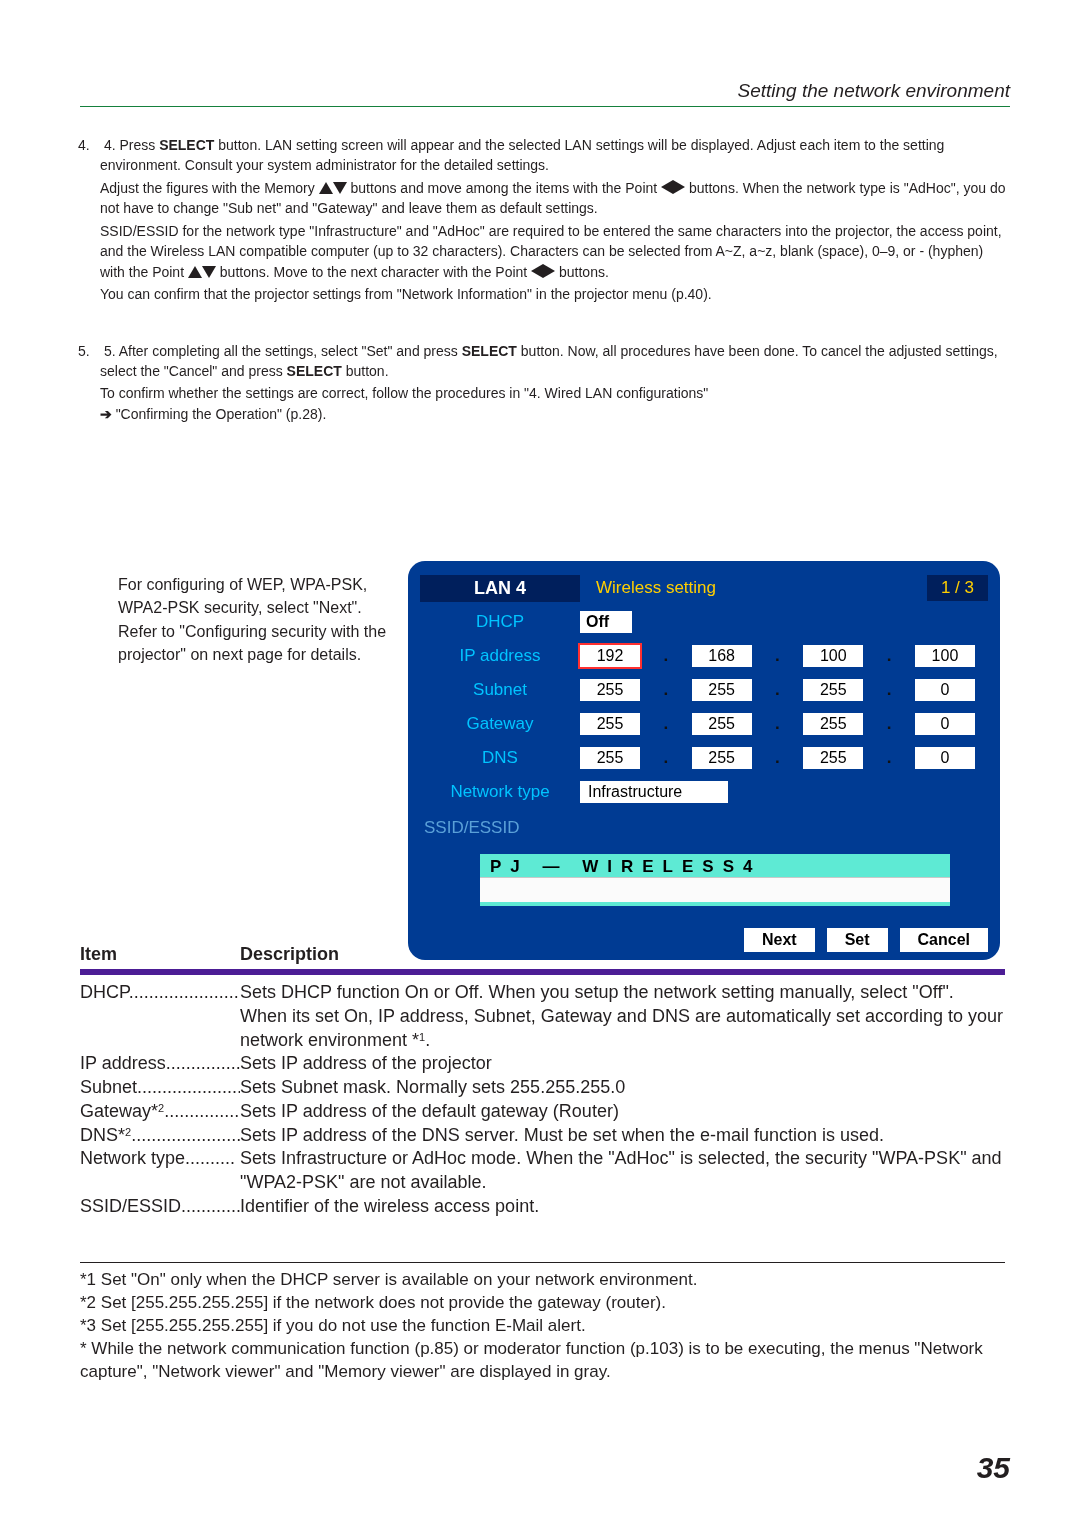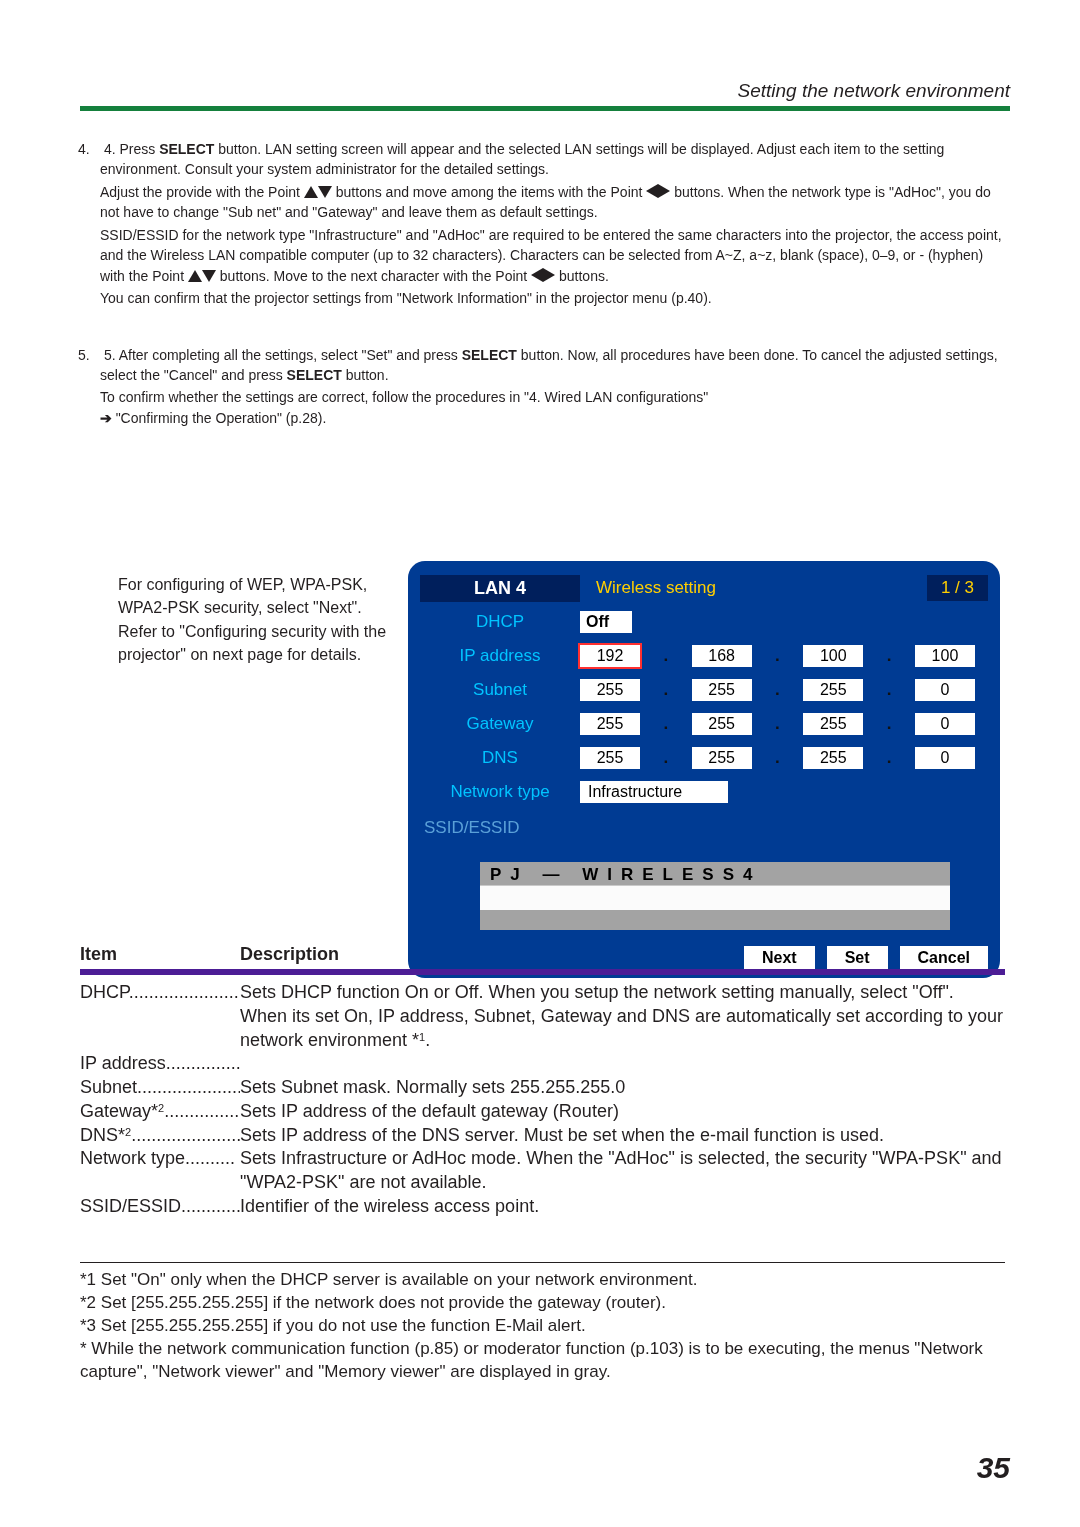--- a/index.html
+++ b/index.html
@@ -10,21 +10,21 @@
     color: #231f20;
   }
   .page {
     width: 1080px;
     height: 1527px;
     position: relative;
     box-sizing: border-box;
     padding: 80px 70px 50px 80px;
   }
   .header-line {
-    border-bottom: 5px solid #15803d;
+    border-bottom: 1px solid #15803d;
     margin: 0 0 28px 0;
     padding-bottom: 4px;
     text-align: right;
     font-style: italic;
     font-size: 19px;
   }
   .body-text {
     font-size: 14px;
     line-height: 1.46;
     margin-left: 20px;
@@ -117,44 +117,44 @@
   }
   .valbox.wide { width: 148px; text-align: left; padding: 0 8px; box-sizing: border-box; }
   .valbox.off { width: 52px; text-align: left; padding: 0 6px; box-sizing: border-box; font-weight: 700;}
   .valbox.active { outline: 2px solid #ff3030; }
   .ip-row { display: flex; gap: 6px; align-items: center; width: 395px; justify-content: space-between; }
   .dot { color: #111; width: 6px; text-align: center; font-weight: 700; }
   .ssid-row {
     margin-top: 6px;
   }
   .ssid-box {
-    background: #a3a3a3;
+    background: #5eead4;
     color: #000;
-    margin: 19px 0 6px 60px;
+    margin: 11px 0 6px 60px;
     width: 470px;
-    height: 68px;
+    height: 52px;
     display: flex;
     align-items: flex-start;
   }
   .ssid-text {
     padding: 3px 10px 0 10px;
     font-weight: 700;
     font-size: 17px;
     letter-spacing: 9px;
   }
   .ssid-grid-bottom {
     height: 24px;
     border-top: 1px solid #c9c9c9;
     background: #fbfbfb;
   }
   .btn-row {
     display: flex;
     justify-content: flex-end;
     gap: 12px;
-    margin-top: 16px;
+    margin-top: 22px;
   }
   .pbtn {
     background: #fff;
     color: #000;
     font-weight: 700;
     font-size: 16px;
     padding: 3px 18px;
   }
   
   .item-table {
@@ -217,21 +217,21 @@
   <div class="header-line">
     <span>Setting  the network environment</span>
   </div>
 
   <div class="body-text">
     <p>
       <span class="step-num">4.</span>
       <span>4. Press </span><span class="strong">SELECT</span><span> button. LAN setting screen will appear and the selected LAN settings will be displayed. Adjust each item to the setting environment. Consult your system administrator for the detailed settings.</span>
     </p>
     <p class="indent2">
-      <span>Adjust the provide with the Point </span>
+      <span>Adjust the figures with the Memory </span>
       <span class="arrow-tri tri-up"></span><span class="arrow-tri tri-down"></span>
       <span> buttons and move among the items with the Point </span>
       <span class="arrow-tri tri-left"></span><span class="arrow-tri tri-right"></span>
       <span> buttons. When the network type is "AdHoc", you do not have to change "Sub net" and "Gateway" and leave them as default settings.</span>
     </p>
     <p class="indent2">
       <span>SSID/ESSID for the network type "Infrastructure" and "AdHoc" are required to be entered the same characters into the projector, the access point, and the Wireless LAN compatible computer (up to 32 characters). Characters can be selected from A~Z, a~z, blank (space), 0–9, or - (hyphen) with the Point </span>
       <span class="arrow-tri tri-up"></span><span class="arrow-tri tri-down"></span>
       <span> buttons. Move to the next character with the Point </span>
       <span class="arrow-tri tri-left"></span><span class="arrow-tri tri-right"></span>
@@ -345,20 +345,21 @@
       <div class="c1">Item</div>
       <div class="c2">Description</div>
     </div>
     <div id="table-rows">
         <div class="trow">
           <div class="c1">DHCP<span class="dots">...........................</span></div>
           <div class="c2">Sets DHCP function On or Off. When you setup the network setting manually, select "Off". When its set On, IP address, Subnet, Gateway and DNS are automatically set according to your network environment *<span class="sup">1</span>.</div>
         </div>
         <div class="trow">
           <div class="c1">IP address<span class="dots">.................</span></div>
+          <div class="c2">Sets IP address of the projector</div>
         </div>
         <div class="trow">
           <div class="c1">Subnet<span class="dots">.......................</span></div>
           <div class="c2">Sets Subnet mask. Normally sets 255.255.255.0</div>
         </div>
         <div class="trow">
           <div class="c1">Gateway*<span class="sup">2</span><span class="dots">..................</span></div>
           <div class="c2">Sets IP address of the default gateway (Router)</div>
         </div>
         <div class="trow">

